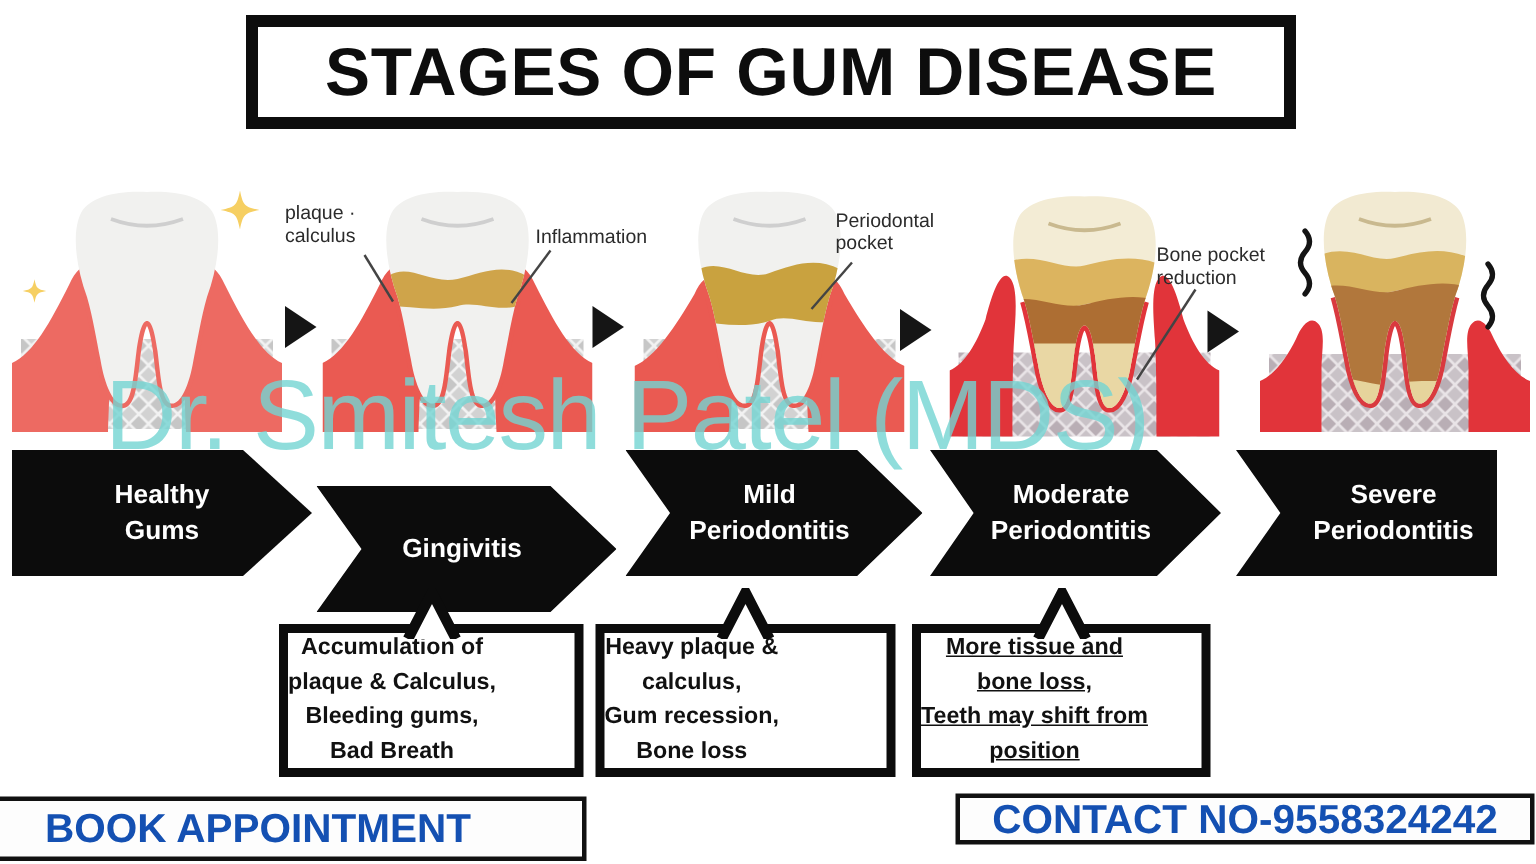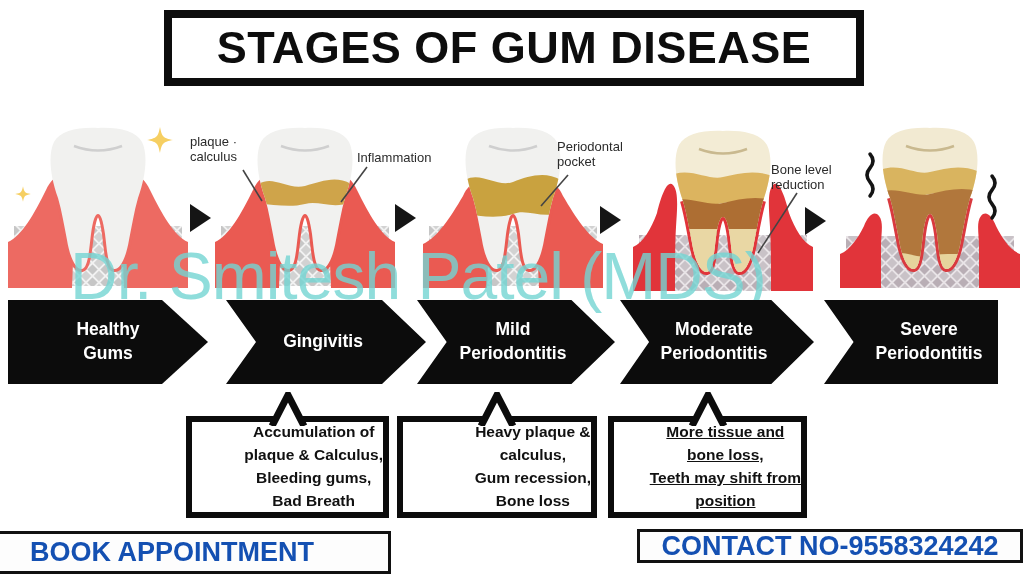--- a/index.html
+++ b/index.html
@@ -26,21 +26,21 @@
   
   .banner{position:absolute;top:300px;height:84px;background:#0c0c0c;color:#ffffff;
           display:flex;align-items:center;justify-content:center;text-align:center;
           font-size:17.5px;font-weight:700;line-height:1.35;box-sizing:border-box;}
   .banner.first{clip-path:polygon(0 0,77% 0,100% 50%,77% 100%,0 100%);padding-right:44px;padding-left:44px;}
   .banner.mid{clip-path:polygon(0 0,78% 0,100% 50%,78% 100%,0 100%,15% 50%);padding-left:32px;padding-right:38px;}
   .banner.last{clip-path:polygon(0 0,100% 0,100% 100%,0 100%,17% 50%);padding-left:36px;}
 
   
   .bubble{position:absolute;top:416px;height:102px;background:#ffffff;border:6px solid #0c0c0c;
-          box-sizing:border-box;display:flex;align-items:center;justify-content:flex-end;text-align:center;
+          box-sizing:border-box;display:flex;align-items:center;justify-content:flex-start;text-align:center;
           font-size:15.5px;font-weight:700;color:#111;line-height:1.48;}
   .bubble .ptr{position:absolute;top:-30px;left:50%;margin-left:-23px;width:46px;height:34px;}
 
   
   .footer-box{position:absolute;background:#fdfdfd;border:3px solid #111;box-sizing:border-box;
               display:flex;align-items:center;color:#1450b2;font-weight:800;font-size:27px;}
   .book{left:-3px;top:531px;width:394px;height:43px;padding-left:30px;}
   .contact{left:637px;top:529px;width:386px;height:34px;justify-content:center;}
 </style>
 </head>
@@ -158,37 +158,37 @@
   <div class="prog-arrow" style="left:190px;top:204px;"></div>
   <div class="prog-arrow" style="left:395px;top:204px;"></div>
   <div class="prog-arrow" style="left:600px;top:206px;"></div>
   <div class="prog-arrow" style="left:805px;top:207px;"></div>
 
   <div class="anno pre" style="left:190px;top:134px;">plaque ·
 calculus</div>
   <div class="anno" style="left:357px;top:150px;">Inflammation</div>
   <div class="anno pre" style="left:557px;top:139px;">Periodontal
 pocket</div>
-  <div class="anno pre" style="left:771px;top:162px;">Bone level
+  <div class="anno pre" style="left:771px;top:162px;">Bone pocket
 reduction</div>
 
   <svg id="leader-lines">
     <line x1="243" y1="170" x2="262" y2="201" stroke="#444" stroke-width="1.6"></line>
     <line x1="367" y1="167" x2="341" y2="202" stroke="#444" stroke-width="1.6"></line>
     <line x1="568" y1="175" x2="541" y2="206" stroke="#444" stroke-width="1.6"></line>
     <line x1="797" y1="193" x2="758" y2="253" stroke="#444" stroke-width="1.6"></line>
   </svg>
 
   <div class="watermark">Dr. Smitesh Patel (MDS)</div>
 
   <div class="banner first pre" style="left:8px;width:200px;">
     <span class="pre">Healthy
 Gums</span>
   </div>
-  <div class="banner mid" style="left:226px;width:200px;">
+  <div class="banner mid" style="left:211px;width:200px;margin-top:24px;">
     <span class="pre">Gingivitis</span>
   </div>
   <div class="banner mid" style="left:417px;width:198px;">
     <span class="pre">Mild
 Periodontitis</span>
   </div>
   <div class="banner mid" style="left:620px;width:194px;">
     <span class="pre">Moderate
 Periodontitis</span>
   </div>

